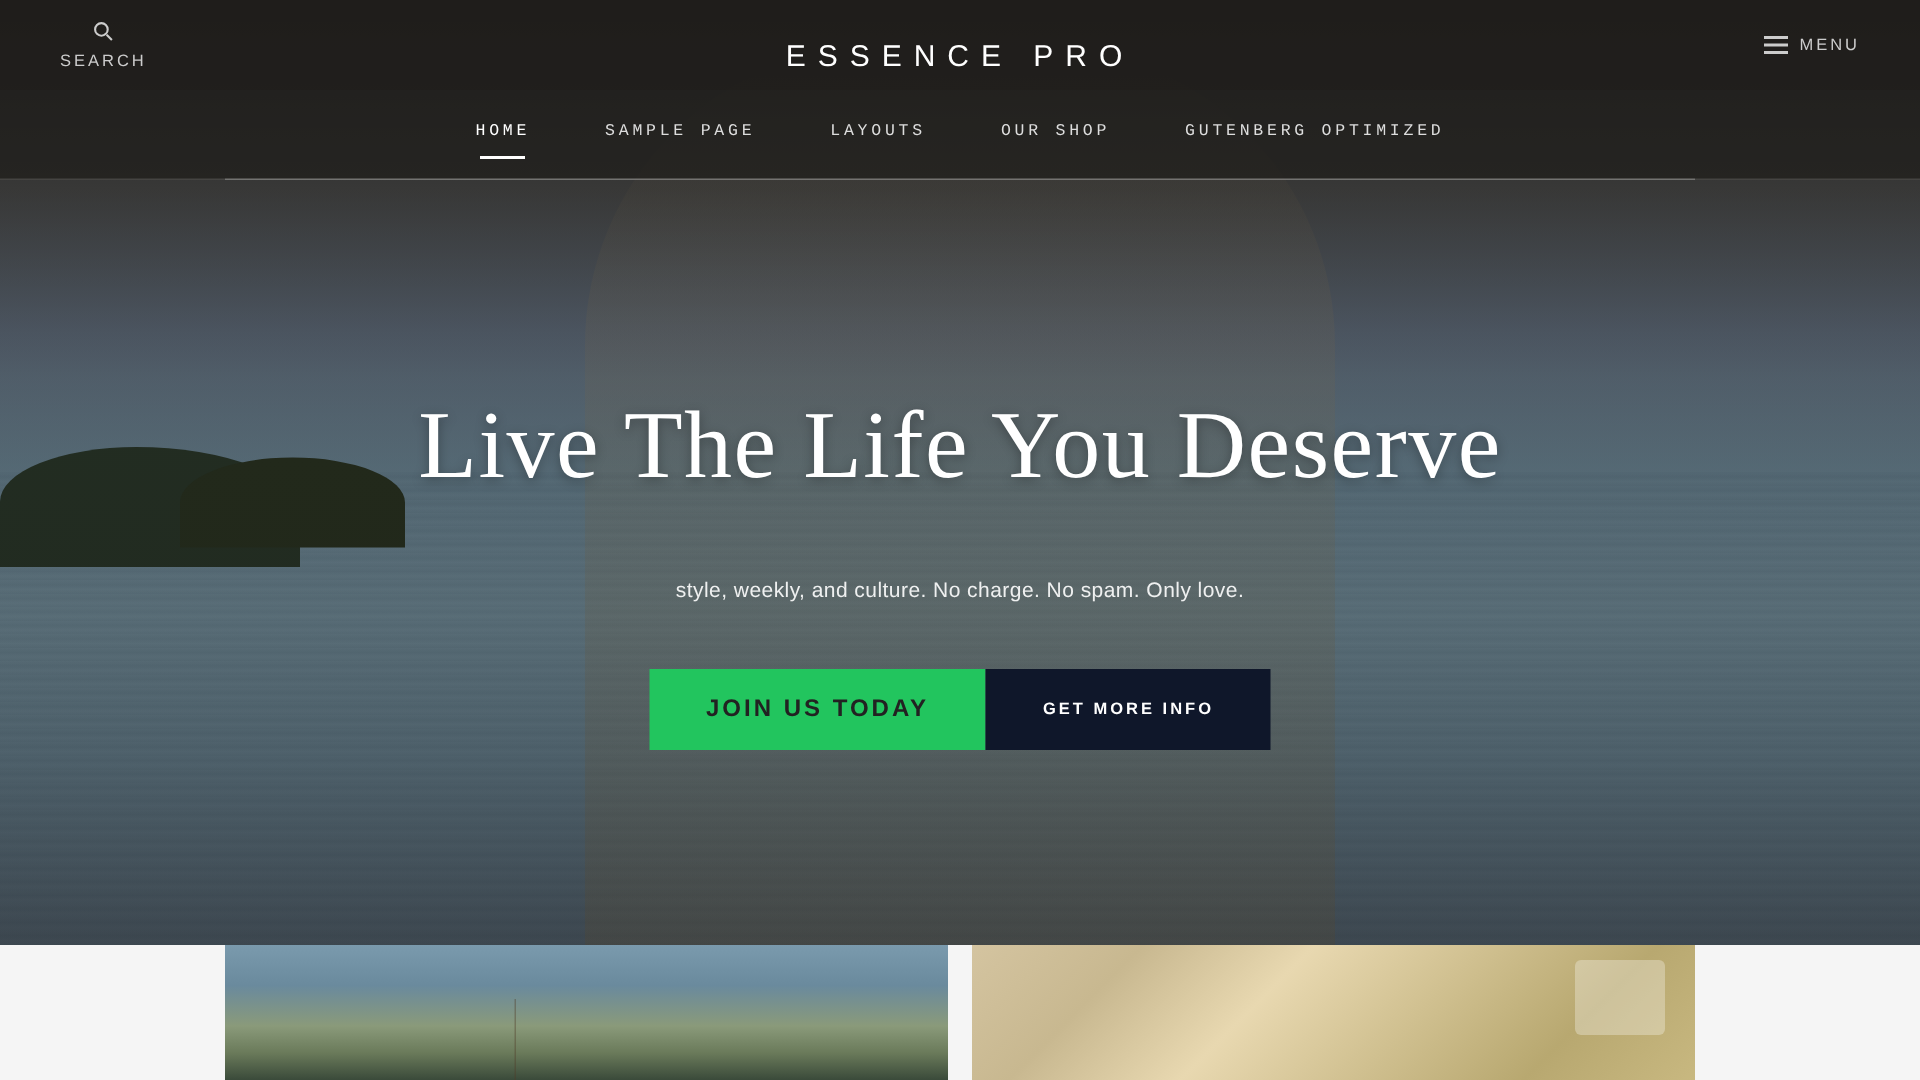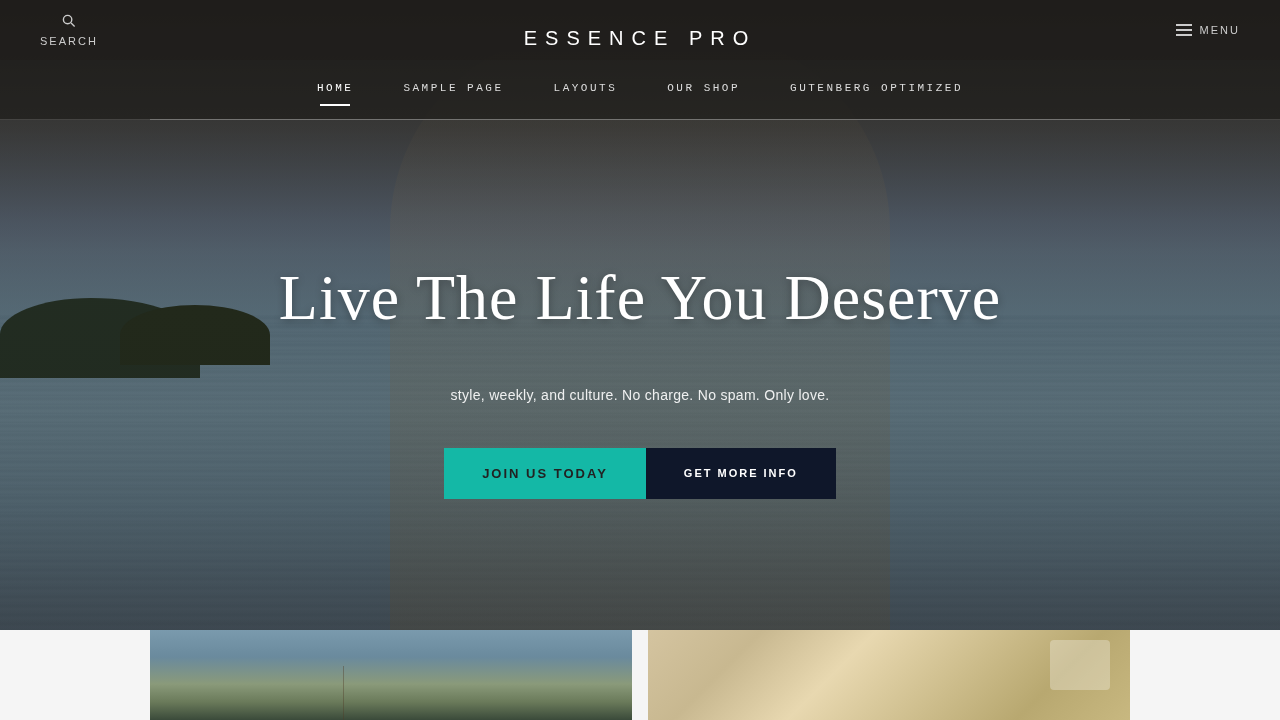--- a/index.html
+++ b/index.html
@@ -292,25 +292,25 @@
       letter-spacing: 0.3px;
     }
 
     .hero-buttons {
       display: flex;
       gap: 0;
     }
 
     .btn-join {
       font-family: Arial, sans-serif;
-      font-size: 13px;
+      font-size: 16px;
       letter-spacing: 2px;
       text-transform: uppercase;
       padding: 18px 38px;
-      background: #14b8a6;
+      background: #22c55e;
       color: #222;
       border: none;
       cursor: pointer;
       font-weight: 600;
     }
 
     .btn-info {
       font-family: Arial, sans-serif;
       font-size: 11px;
       letter-spacing: 2px;

